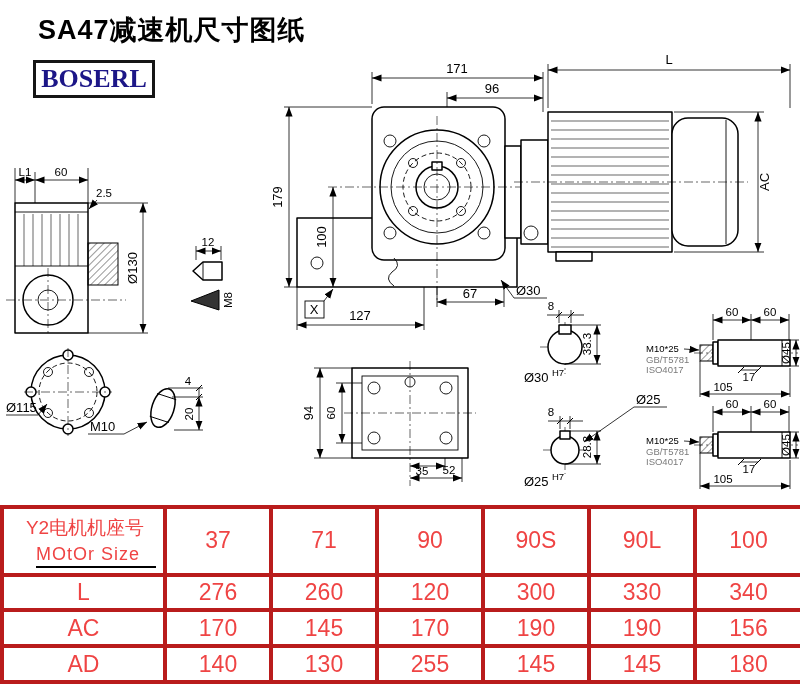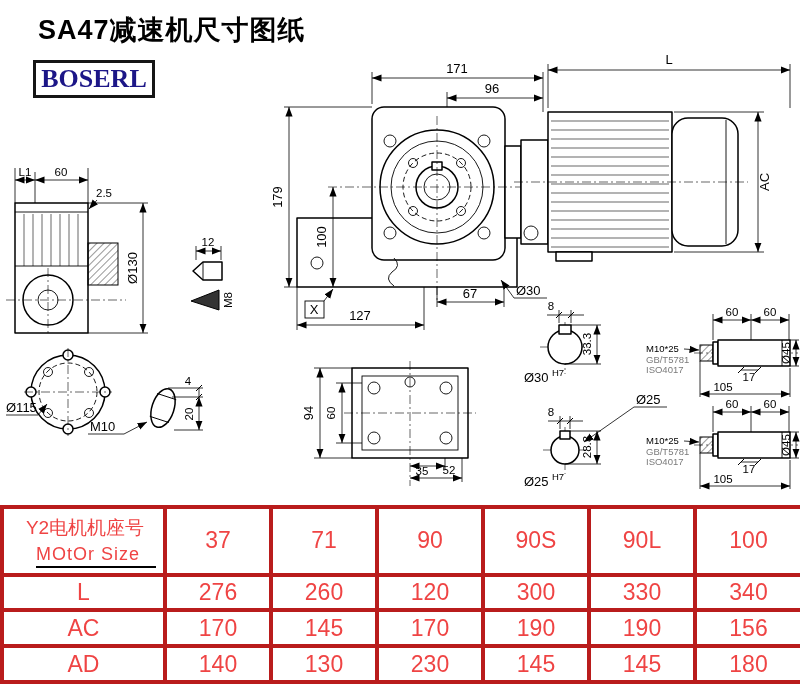--- a/index.html
+++ b/index.html
@@ -387,21 +387,21 @@
       <td>145</td>
       <td>170</td>
       <td>190</td>
       <td>190</td>
       <td>156</td>
     </tr>
     <tr>
       <td>AD</td>
       <td>140</td>
       <td>130</td>
-      <td>230</td>
+      <td>255</td>
       <td>145</td>
       <td>145</td>
       <td>180</td>
     </tr>
   </tbody>
 </table>
 
 </div>
 
 </body></html>

